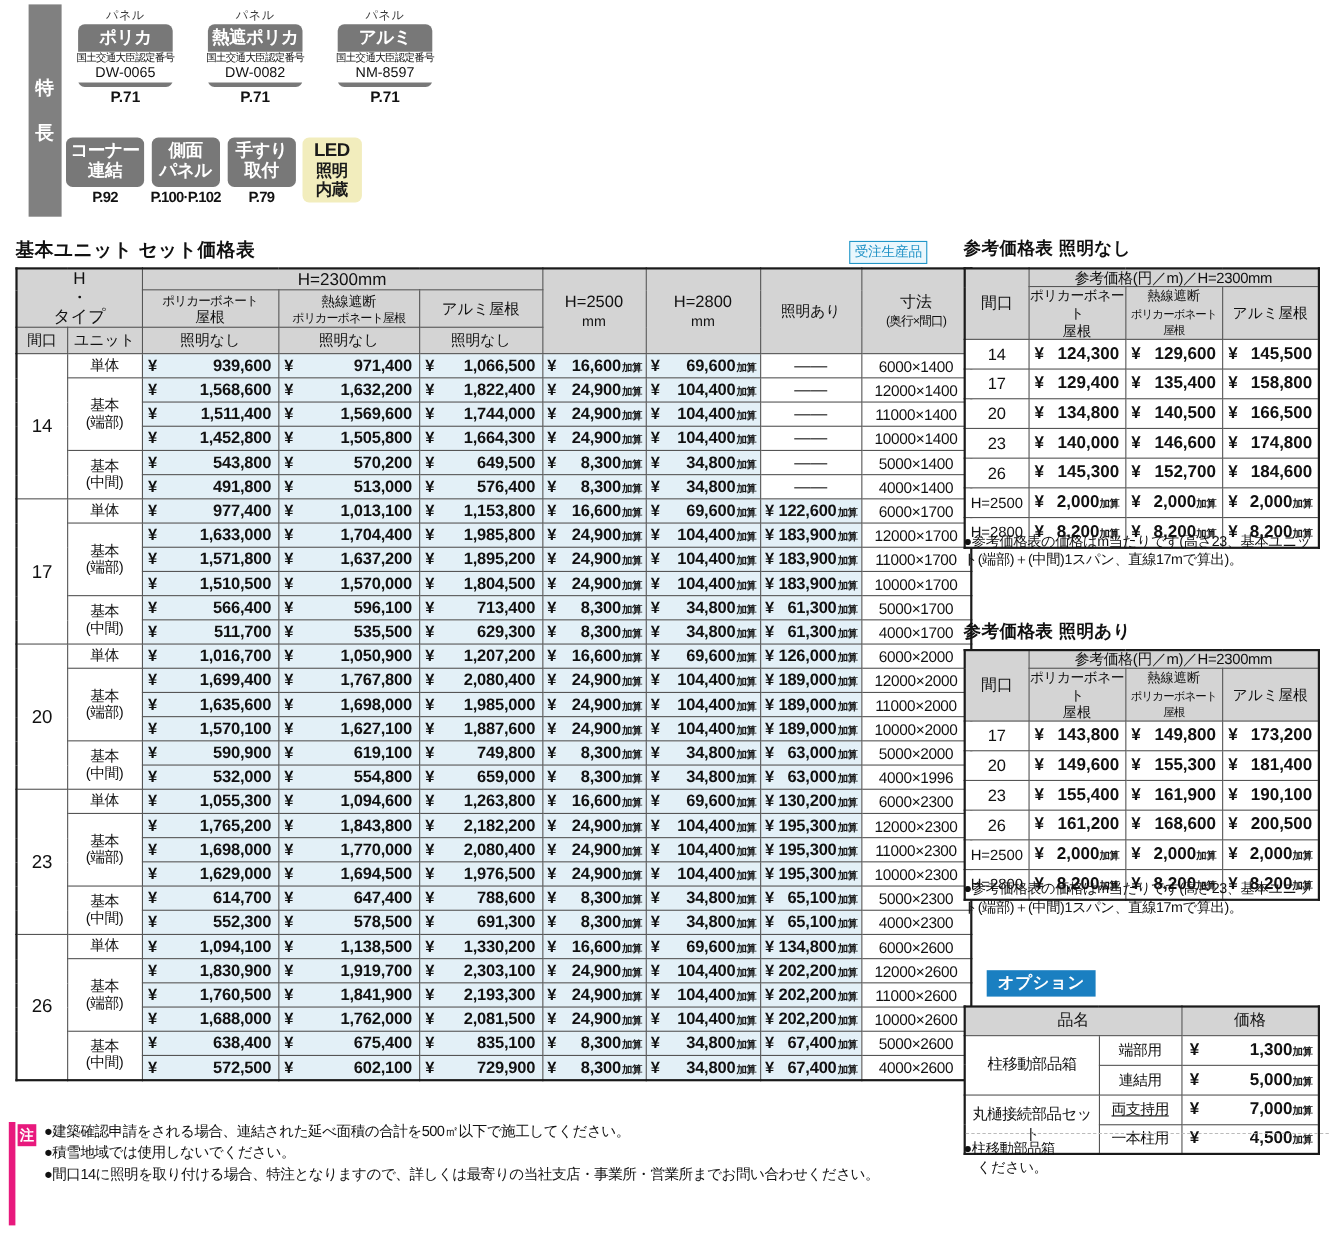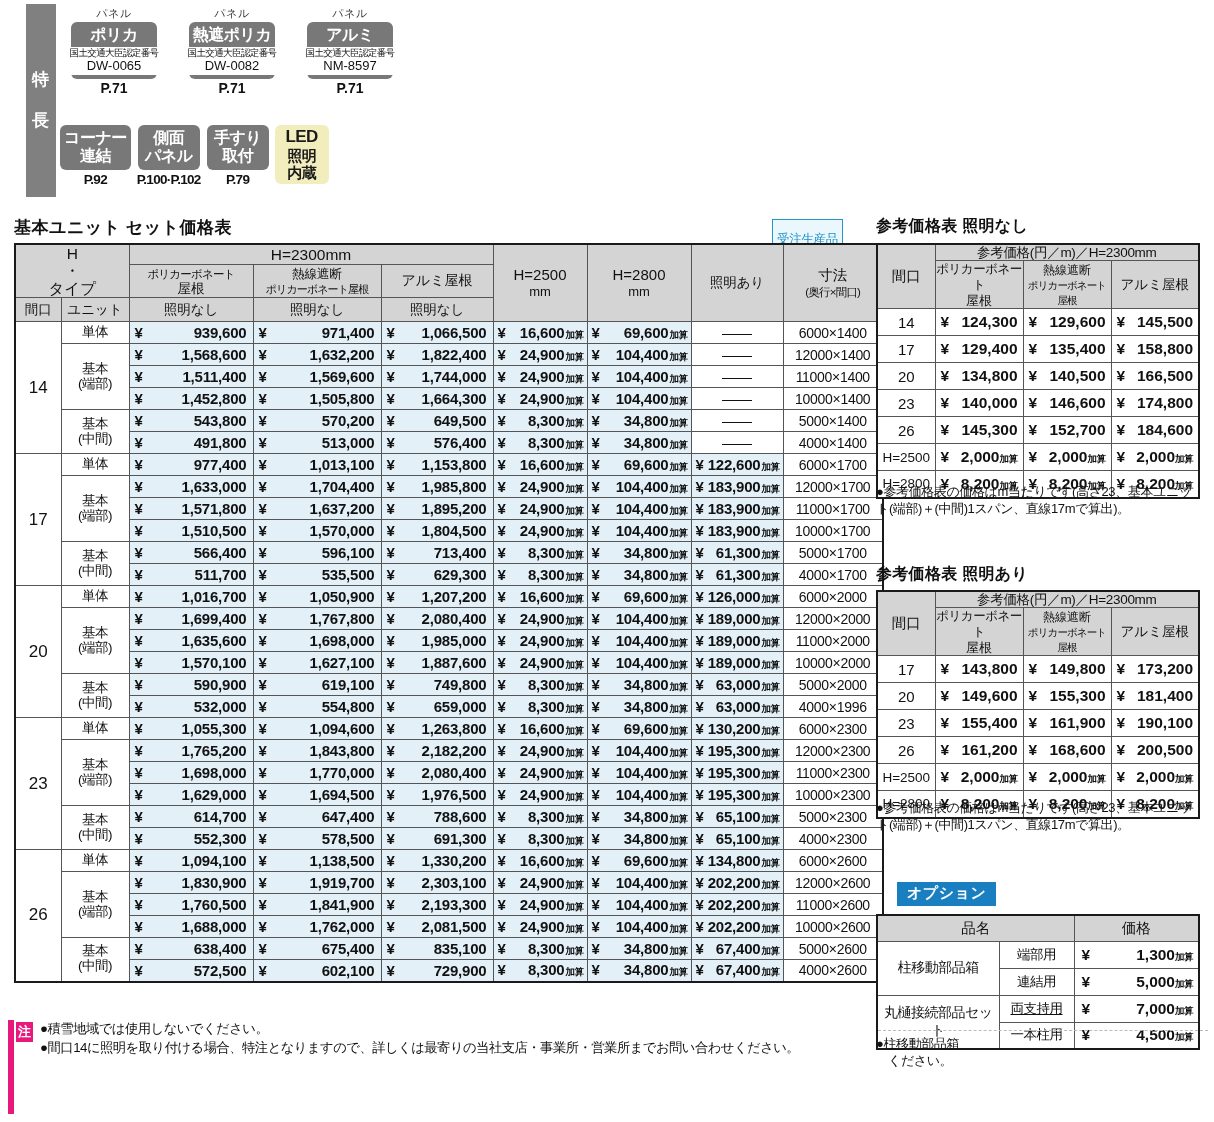--- a/index.html
+++ b/index.html
@@ -145,21 +145,21 @@
     color: #111;
     letter-spacing: 0.5px;
   }
   .badge-order {
     position: absolute;
     left: 772px; top: 219px;
     border: 1px solid #2196c8;
     color: #1b8fc4;
     background: #eaf7fd;
     font-size: 12.5px;
-    padding: 11px 4px;
+    padding: 1px 4px;
     letter-spacing: -0.3px;
   }
 
   table.grid {
     position: absolute;
     border-collapse: collapse;
     table-layout: fixed;
   }
   table.grid td, table.grid th {
     border: 1px solid #555;
@@ -933,19 +933,20 @@
   <div class="note-bullet" style="left:876px; top:1036px; width:326px;">
     <div>●柱移動部品箱</div>
     <div style="padding-left:12px">ください。</div>
   </div>
 
   <div class="notes-block">
     <div class="notes-bar"></div>
     <div class="notes-badge">注</div>
     <div class="notes-list">
       <ul id="notes-ul">
+          <li>●建築確認申請をされる場合、連結された延べ面積の合計を500㎡以下で施工してください。</li>
           <li>●積雪地域では使用しないでください。</li>
           <li>●間口14に照明を取り付ける場合、特注となりますので、詳しくは最寄りの当社支店・事業所・営業所までお問い合わせください。</li>
         </ul>
     </div>
   </div>
 
 </div>
 
 </body></html>

